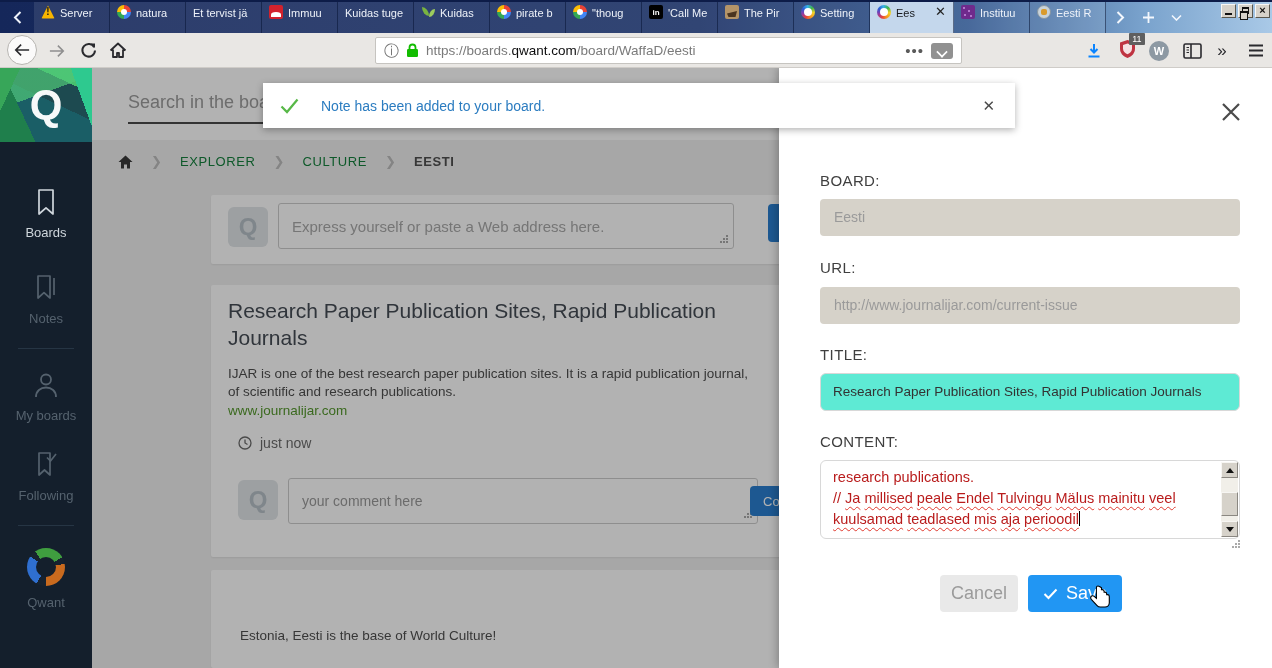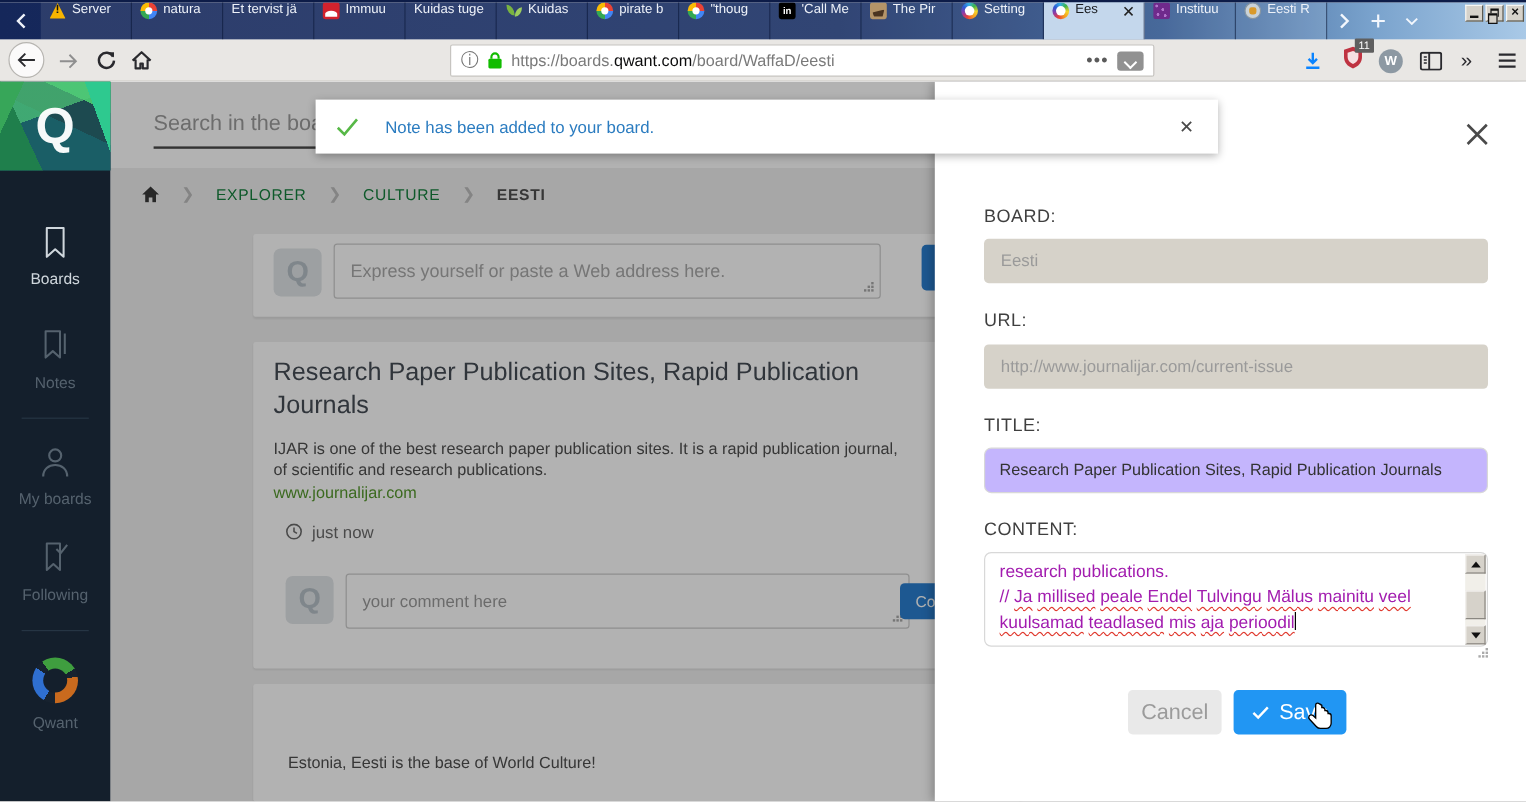--- a/index.html
+++ b/index.html
@@ -5,21 +5,21 @@
   * { margin:0; padding:0; box-sizing:border-box; }
   html,body { width:1272px; height:668px; overflow:hidden; }
   body { font-family:"Liberation Sans","DejaVu Sans",sans-serif; background:#fff; }
   .screen { position:relative; width:1272px; height:668px; overflow:hidden; }
 
   
   .tabbar { position:relative; height:33px; display:flex; align-items:stretch;
     background:linear-gradient(90deg,#15275a 0%,#1a3065 55%,#33588f 76%,#7aa3cd 90%,#a9c9e7 100%);
     border-top:2px solid #0d1c48; }
   .tscroll { width:34px; display:flex; align-items:center; justify-content:center; color:#eef2fa; font-size:15px; }
-  .tab { width:76px; flex:0 0 76px; display:flex; align-items:flex-start; gap:5px; padding:0 7px;
+  .tab { width:76px; flex:0 0 76px; display:flex; align-items:flex-end; gap:5px; padding:14px 7px;
     background:rgba(255,255,255,.10); border-right:1px solid rgba(8,20,52,.55);
     color:#eef2f9; font-size:11px; overflow:hidden; white-space:nowrap; cursor:default; }
   .tab.active { flex:0 0 84px; width:84px; background:#c4d7ec; color:#17191d; }
   .tab-label { overflow:hidden; white-space:nowrap; flex:1; }
   .tab-close { font-size:13px; color:#222; font-weight:bold; margin-left:2px; }
   .tbtn { width:28px; display:flex; align-items:center; justify-content:center; color:#f3f7fd; font-size:14px; }
   .tspacer { flex:1; }
   .winbtns { display:flex; align-items:flex-start; gap:2px; padding:2px 2px 0 0; }
   .winbtn { width:15px; height:14px; background:#d6d2ca; border:1px solid;
     border-color:#f8f7f4 #5a584f #5a584f #f8f7f4; position:relative; }
@@ -121,23 +121,23 @@
   .toast-msg { color:#2b7cc0; font-size:14px; margin-left:22px; flex:1; }
   .toast-x { margin-right:20px; color:#4a4a4a; font-size:15px; }
 
   
   .panel { position:absolute; left:779px; top:0; width:493px; height:600px; background:#fff; z-index:15;
     box-shadow:-2px 0 8px rgba(0,0,0,.25); }
   .panel-close { position:absolute; right:31px; top:34px; width:20px; height:20px; }
   .plabel { position:absolute; left:41px; font-size:15px; letter-spacing:.4px; color:#3f3f3f; }
   .pfield { position:absolute; left:41px; width:420px; font-size:14px; }
   .pfield.disabled { background:#d6d2c9; border:none; border-radius:4px; color:#9a9a9a; height:37px; line-height:37px; padding:0 14px; white-space:nowrap; overflow:hidden; }
-  .pfield.textinput { background:#c4b5fd; border:1px solid #d8d8d8; border-radius:6px; color:#333; height:38px; line-height:36px; padding:0 12px; font-size:13.5px; white-space:nowrap; overflow:hidden; }
+  .pfield.textinput { background:#5eead4; border:1px solid #d8d8d8; border-radius:6px; color:#333; height:38px; line-height:36px; padding:0 12px; font-size:13.5px; white-space:nowrap; overflow:hidden; }
   .ta { position:absolute; left:41px; top:392px; width:420px; height:79px; background:#fff; border:1px solid #d8d8d8; border-radius:6px; }
-  .ta-text { position:absolute; left:0; top:0; right:18px; bottom:0; padding:6px 2px 4px 12px; font-size:14.5px; line-height:21px; color:#a21caf; overflow:hidden; }
+  .ta-text { position:absolute; left:0; top:0; right:18px; bottom:0; padding:6px 2px 4px 12px; font-size:14.5px; line-height:21px; color:#b91c1c; overflow:hidden; }
   .sq { text-decoration:underline; text-decoration-style:wavy; text-decoration-color:#e03a2f; text-decoration-thickness:1px; text-underline-offset:3px; text-decoration-skip-ink:none; }
   .caret { display:inline-block; width:1px; height:15px; background:#000; vertical-align:-2px; }
   .sbar { position:absolute; right:1px; top:1px; bottom:1px; width:17px; background:#f1efe9; border-radius:0 5px 5px 0; }
   .sbtn { position:absolute; left:0; width:17px; height:16px; background:#d6d2ca; border:1px solid; border-color:#f7f6f3 #8a8781 #8a8781 #f7f6f3; }
   .sbtn.up { top:0; } .sbtn.down { bottom:0; }
   .arr { position:absolute; left:4px; width:0; height:0; border-left:4px solid transparent; border-right:4px solid transparent; }
   .arr.up { top:5px; border-bottom:5px solid #111; }
   .arr.dn { top:5px; border-top:5px solid #111; }
   .sthumb { position:absolute; left:0; top:30px; width:17px; height:24px; background:#d6d2ca; border:1px solid; border-color:#f7f6f3 #8a8781 #8a8781 #f7f6f3; }
   .pbtn { position:absolute; top:507px; height:37px; border-radius:4px; display:flex; align-items:center; justify-content:center; font-size:18px; gap:8px; }

